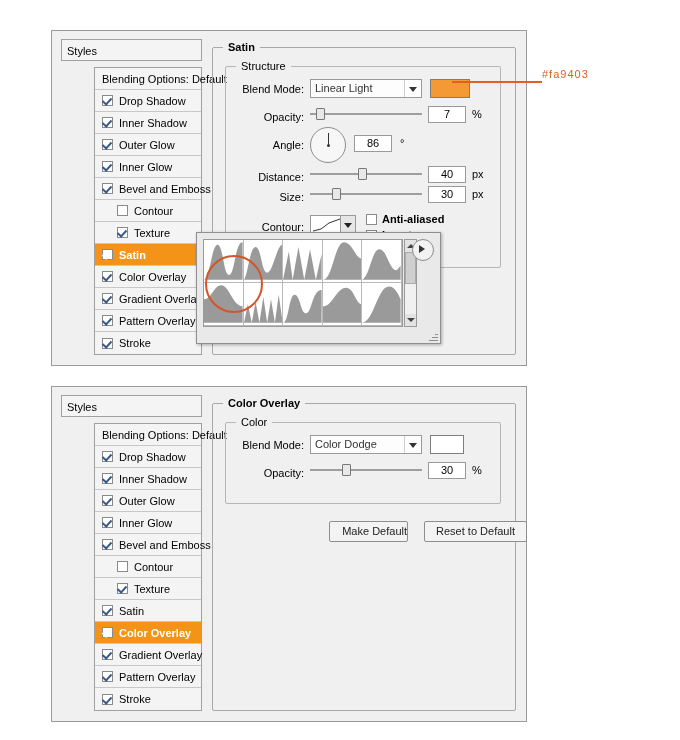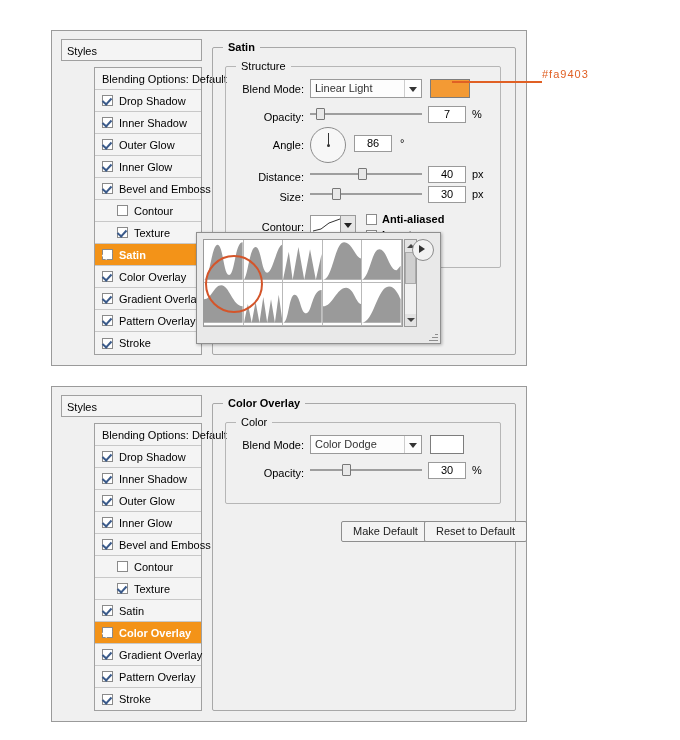--- a/index.html
+++ b/index.html
@@ -731,16 +731,16 @@
 
       <div class="field-label" style="left:2px; top:44px; width:76px;">Opacity:</div>
       <div class="slider-wrap" style="left:84px; top:38px; width:112px;">
         <div class="slider-track" style="left:0; width:112px;"></div>
         <div class="slider-knob" style="left:32px;"></div>
       </div>
       <div class="numbox" style="left:202px; top:39px; width:38px;">30</div>
       <div class="unit" style="left:246px; top:41px;">%</div>
     </div>
 
-    <div class="btn" style="left:128px; top:117px; width:89px;">Make Default</div>
+    <div class="btn" style="left:116px; top:117px; width:79px;text-align:right;">Make Default</div>
     <div class="btn" style="left:211px; top:117px; width:103px;">Reset to Default</div>
   </div>
 </div>
 
 </body></html>

